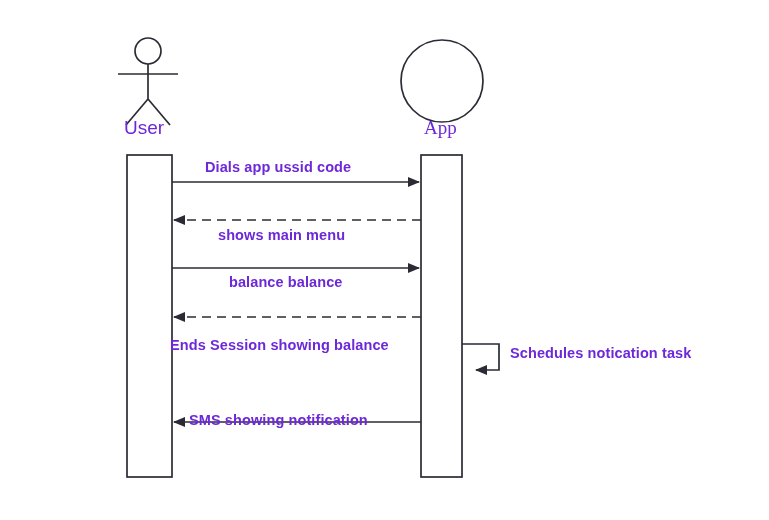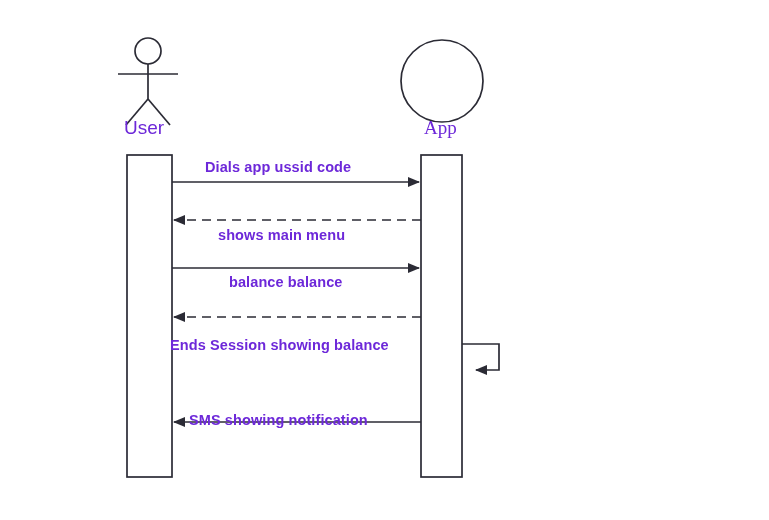--- a/index.html
+++ b/index.html
@@ -87,16 +87,17 @@
   <div class="lbl actor-name" style="left:424px; top:117px;font-family:Liberation Serif, serif;">App</div>
 
   <div class="lbl msg-label" style="left:205px; top:159px;">Dials app ussid code</div>
 
   <div class="lbl msg-label" style="left:218px; top:227px;">shows main menu</div>
 
   <div class="lbl msg-label" style="left:229px; top:274px;">balance balance</div>
 
   <div class="lbl msg-label" style="left:170px; top:317px;margin-top:20px;">Ends Session showing  balance</div>
 
+  <div class="lbl msg-label" style="left:510px; top:345px;">Schedules notication task</div>
 
   <div class="lbl msg-label" style="left:189px; top:412px;">SMS showing notification</div>
 
 </div>
 
 </body></html>

